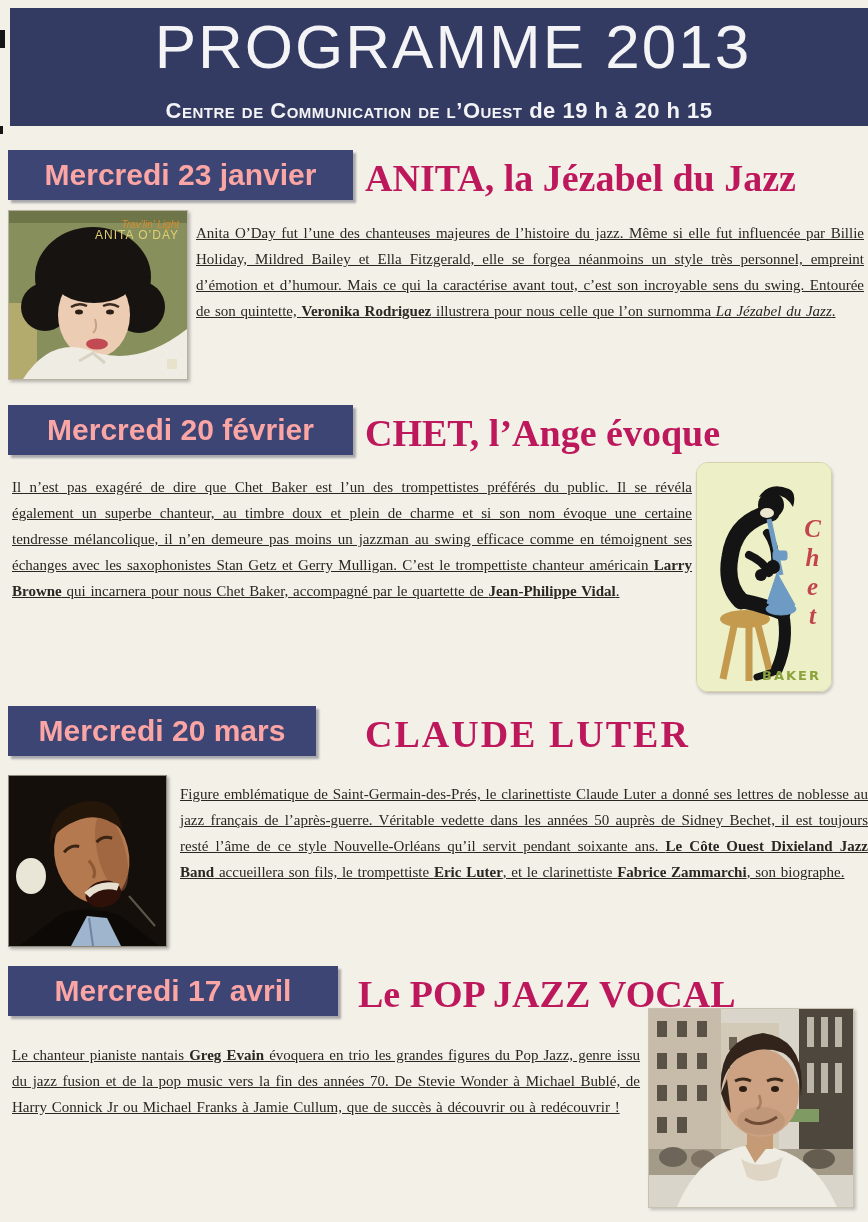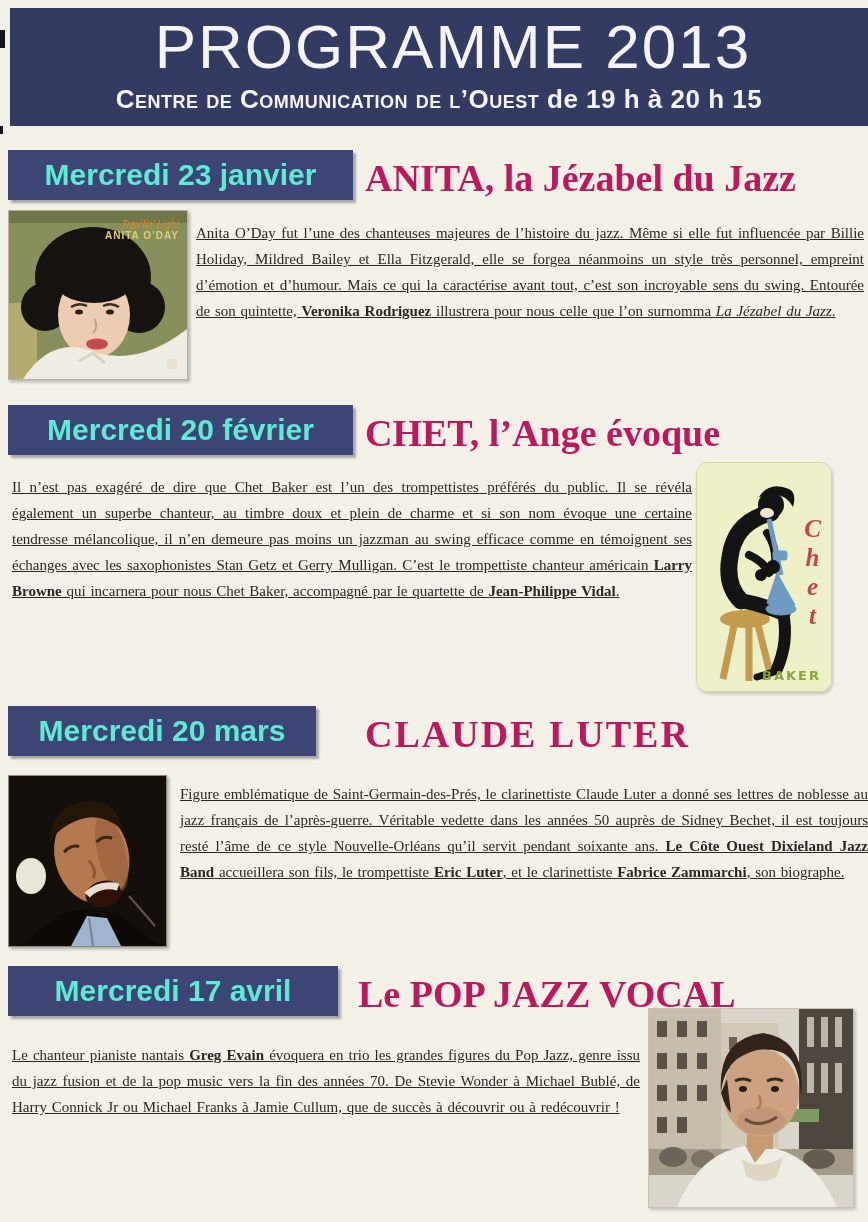--- a/index.html
+++ b/index.html
@@ -13,28 +13,28 @@
   .scan-mark.m1{left:0;top:30px;width:5px;height:18px;}
   .scan-mark.m2{left:0;top:126px;width:3px;height:8px;}
 
   
   .masthead{
     position:absolute;left:10px;right:0;top:8px;height:118px;
     background:#333b63;color:#f4f4f6;text-align:center;
     font-family:"Liberation Sans","DejaVu Sans",sans-serif;
   }
   .m-title{margin-top:6px;font-size:62px;line-height:66px;letter-spacing:2px;font-weight:400;margin-left:28px;}
-  .m-sub{font-size:26px;line-height:30px;font-weight:bold;letter-spacing:.5px;margin-top:4px;}
+  .m-sub{font-size:22px;line-height:30px;font-weight:bold;letter-spacing:.5px;margin-top:16px;}
   .m-sub .org{font-variant:small-caps;}
   .m-sub .time{font-variant:normal;}
 
   
   .date-banner{
     position:absolute;left:8px;height:50px;
-    background:#3c4573;color:#5eead4;
+    background:#3c4573;color:#fca5a5;
     font-family:"Liberation Sans","DejaVu Sans",sans-serif;
     font-weight:bold;font-size:30px;line-height:50px;text-align:center;
     box-shadow:3px 3px 2px rgba(30,35,60,.35);
   }
   .b1{top:150px;width:345px;}
   .b2{top:405px;width:345px;}
   .b3{top:706px;width:308px;}
   .b4{top:966px;width:330px;}
 
   .etitle{
@@ -63,21 +63,21 @@
   .img1{left:8px;top:210px;width:178px;height:168px;border:1px solid #b9b2a2;box-shadow:2px 2px 3px rgba(0,0,0,.25);}
   .img2{left:696px;top:462px;width:134px;height:228px;border-radius:12px;overflow:hidden;border:1px solid #d6d0ab;box-shadow:1px 2px 3px rgba(0,0,0,.2);}
   .img3{left:8px;top:775px;width:157px;height:170px;border:1px solid #8f887a;box-shadow:2px 2px 3px rgba(0,0,0,.3);}
   .img4{left:648px;top:1008px;width:204px;height:198px;border:1px solid #c9c2b2;background:#fff;box-shadow:2px 2px 3px rgba(0,0,0,.2);}
 
   .album-lines{
     position:absolute;top:8px;right:8px;text-align:right;
     font-family:"Liberation Sans","DejaVu Sans",sans-serif;line-height:11px;
   }
   .album-lines .al1{color:#d98a2b;font-size:10px;font-style:italic;}
-  .album-lines .al2{color:#dfce74;font-size:10px;letter-spacing:1px;font-weight:bold;}
+  .album-lines .al2{color:#dfce74;font-size:12px;letter-spacing:1px;}
 
   .chet-side{
     position:absolute;top:52px;right:5px;
     writing-mode:vertical-rl;text-orientation:upright;
     color:#c2454e;font-family:"Liberation Serif",serif;
     font-size:25px;font-weight:bold;font-style:italic;letter-spacing:2px;
   }
   .chet-bottom{
     position:absolute;bottom:8px;right:10px;color:#8aa33c;
     font-family:"DejaVu Sans",sans-serif;font-size:13px;font-weight:bold;letter-spacing:2px;

